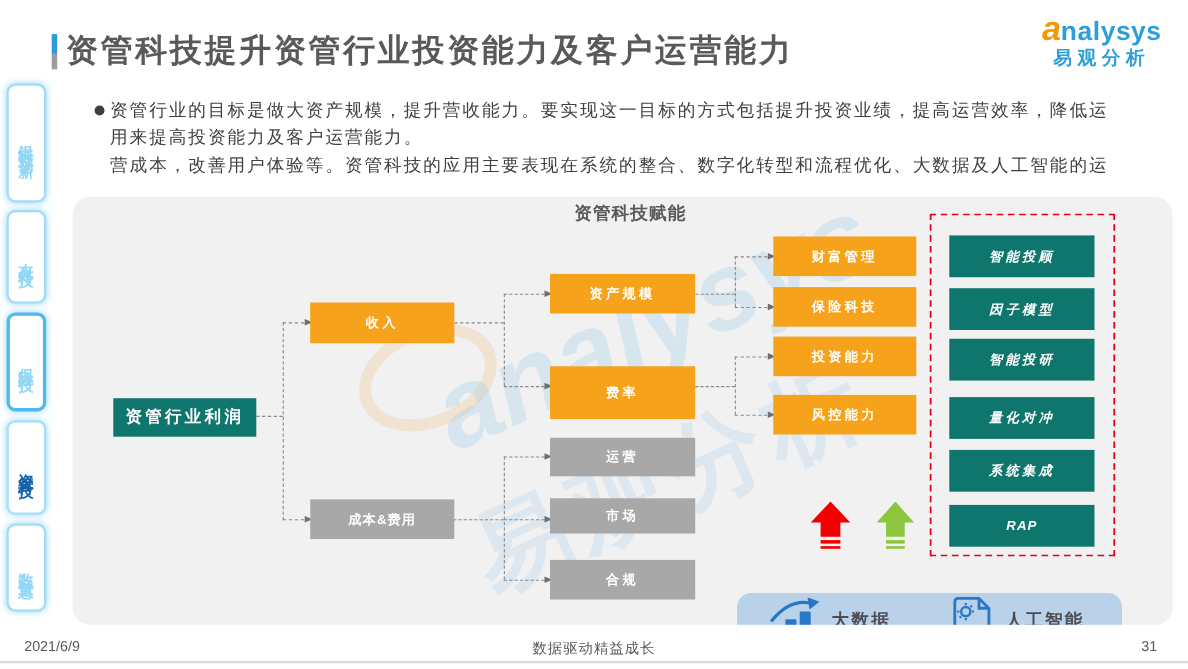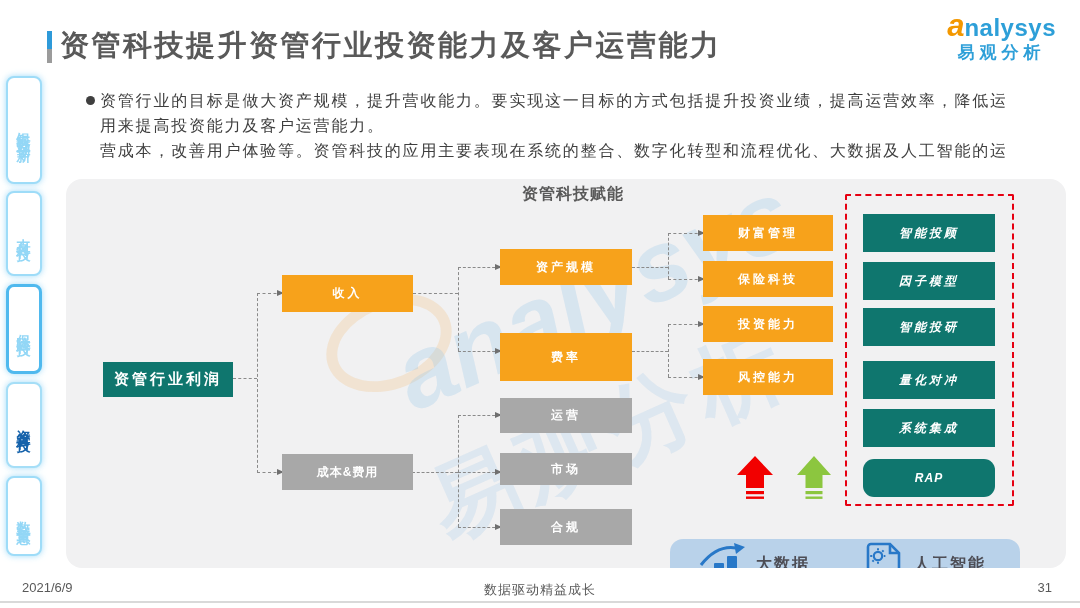--- a/index.html
+++ b/index.html
@@ -148,21 +148,21 @@
   <div class="node n-orange" style="left:637px;top:82px;width:130px;height:36px;">保险科技</div>
   <div class="node n-orange" style="left:637px;top:127px;width:130px;height:36px;">投资能力</div>
   <div class="node n-orange" style="left:637px;top:180px;width:130px;height:36px;">风控能力</div>
 
   <div class="tech-frame"></div>
   <div class="node n-red" style="left:797px;top:35px;width:132px;height:38px;">智能投顾</div>
   <div class="node n-red" style="left:797px;top:83px;width:132px;height:38px;">因子模型</div>
   <div class="node n-red" style="left:797px;top:129px;width:132px;height:38px;">智能投研</div>
   <div class="node n-red" style="left:797px;top:182px;width:132px;height:38px;">量化对冲</div>
   <div class="node n-red" style="left:797px;top:230px;width:132px;height:38px;">系统集成</div>
-  <div class="node n-red" style="left:797px;top:280px;width:132px;height:38px;letter-spacing:1px;border-radius:11px;">RAP</div>
+  <div class="node n-red" style="left:797px;top:280px;width:132px;height:38px;letter-spacing:1px;">RAP</div>
 
   <svg class="up-arrow" style="left:671px;top:277px;" width="36" height="48" viewBox="0 0 36 48">
     <polygon points="18,0 36,19 27,19 27,32 9,32 9,19 0,19" fill="#f20000"></polygon>
     <rect x="9" y="35" width="18" height="3.2" fill="#f20000"></rect>
     <rect x="9" y="40.5" width="18" height="2.4" fill="#f20000"></rect>
   </svg>
   <svg class="up-arrow" style="left:731px;top:277px;" width="34" height="48" viewBox="0 0 34 48">
     <polygon points="17,0 34,19 25.5,19 25.5,32 8.5,32 8.5,19 0,19" fill="#8cc63f"></polygon>
     <rect x="8.5" y="35" width="17" height="3.2" fill="#8cc63f"></rect>
     <rect x="8.5" y="40.5" width="17" height="2.4" fill="#8cc63f"></rect>

